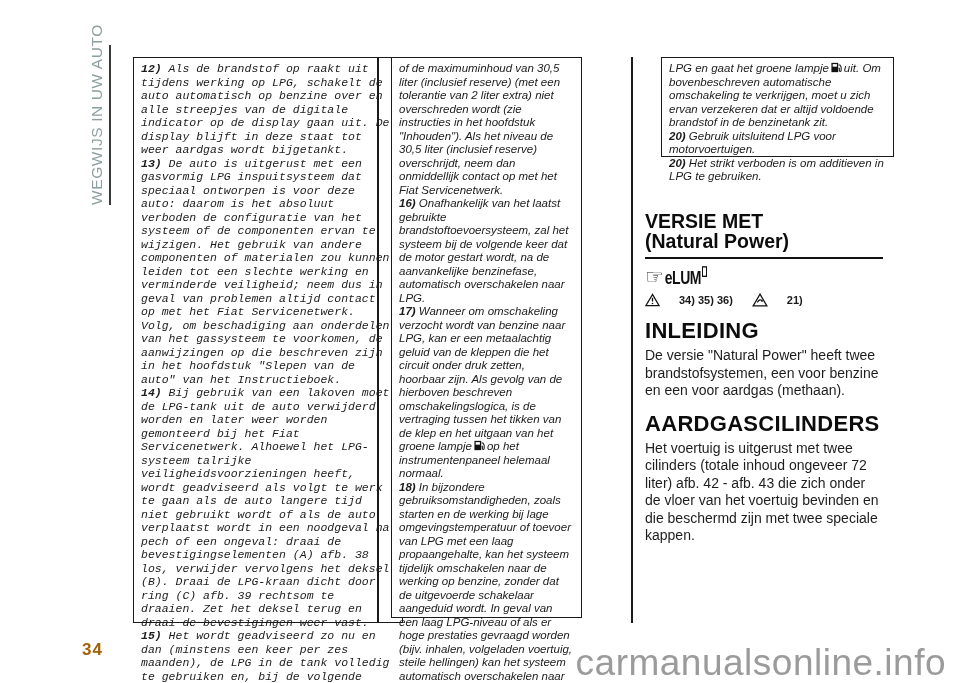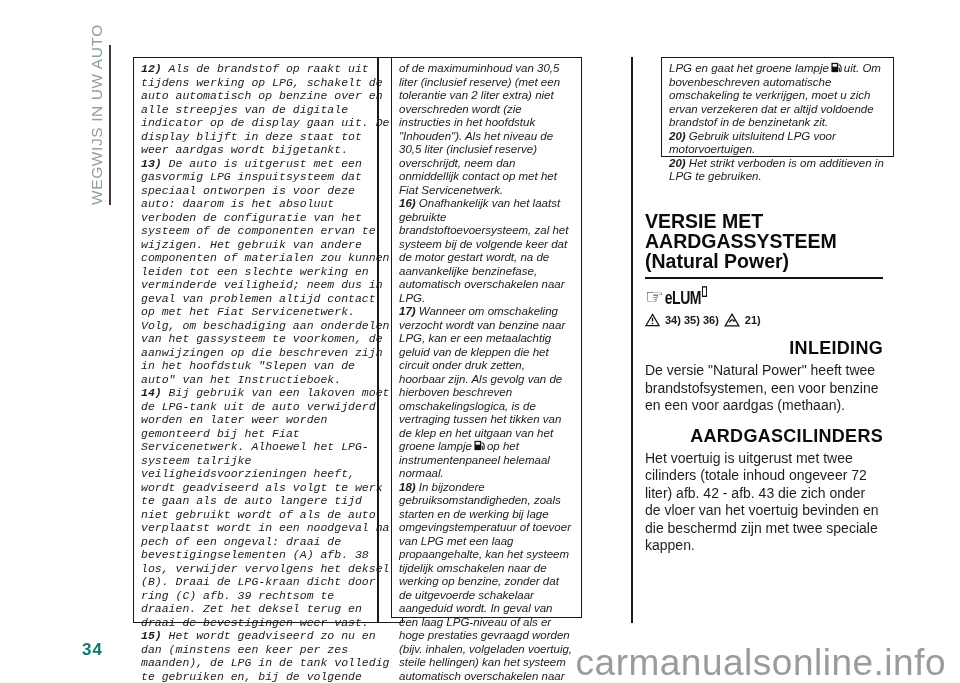--- a/index.html
+++ b/index.html
@@ -4,21 +4,21 @@
 <style>
   html,body{margin:0;padding:0;background:#ffffff;}
   #page{position:relative;width:960px;height:683px;background:#fff;overflow:hidden;
         font-family:"Liberation Sans","DejaVu Sans",sans-serif;color:#1b1b1b;}
 
   
   .sidebar-label{position:absolute;left:88px;top:205px;transform-origin:0 0;
     transform:rotate(-90deg);white-space:nowrap;font-size:15.5px;letter-spacing:.6px;
     color:#8d9e9e;font-weight:400;}
   .sidebar-rule{position:absolute;left:109px;top:45px;width:2px;height:160px;background:#3a3a3a;}
-  .page-number{position:absolute;left:82px;top:640px;font-size:17px;font-weight:bold;color:#0f766e;
+  .page-number{position:absolute;left:82px;top:640px;font-size:17px;font-weight:bold;color:#a16207;
     letter-spacing:1px;}
 
   
   .note-box{position:absolute;border:1.5px solid #1a1a1a;background:#fff;padding:4px 7px;
     font-style:italic;font-size:11.5px;line-height:13.5px;color:#1b1b1b;box-sizing:border-box;}
   #note-box-1{left:133px;top:57px;width:270px;height:566px;font-family:Liberation Mono, monospace;}
   #note-box-2{left:391px;top:57px;width:191px;height:561px;}
   #note-box-3{left:645px;top:57px;width:233px;height:100px;margin-left:16px;}
   .note-para{margin:0;}
   .note-num{font-weight:bold;}
@@ -32,23 +32,23 @@
   .section{position:absolute;left:645px;top:211px;width:238px;}
   .main-heading{font-weight:900;font-size:19.5px;line-height:20px;color:#0c0c0c;
     border-bottom:2px solid #111;padding-bottom:6px;margin:0;}
   .main-heading span{display:block;}
   .ref-row{display:flex;align-items:center;margin-top:7px;height:22px;}
   .hand-glyph{font-family:"DejaVu Sans",sans-serif;font-size:21px;line-height:20px;color:#111;}
   .elum{display:inline-block;font-weight:bold;font-size:14px;letter-spacing:-.5px;
     transform:scaleY(1.35);transform-origin:left center;margin-left:1px;color:#111;font-style:normal;}
   .elum::after{content:"";display:inline-block;width:3px;height:6px;border:1px solid #111;
     margin-left:1px;vertical-align:top;}
-  .symbol-row{display:flex;align-items:center;gap:5px;margin-top:5px;font-size:11px;
+  .symbol-row{display:flex;align-items:center;gap:19px;margin-top:5px;font-size:11px;
     font-weight:bold;color:#1a1a1a;}
-  .subhead{font-weight:900;font-size:18px;margin:11px 0 3px 0;color:#0c0c0c;letter-spacing:.3px;text-align:right;}
+  .subhead{font-weight:900;font-size:22px;margin:11px 0 3px 0;color:#0c0c0c;letter-spacing:.3px;}
   .body-text{font-size:14px;line-height:17.5px;margin:0;color:#1d1d1d;}
 
   .watermark{position:absolute;right:14px;top:642px;font-size:37px;color:#9b9b9b;letter-spacing:.5px;}
 </style>
 </head>
 <body>
 
 <div id="page">
 
   <div class="sidebar-label">WEGWIJS IN UW AUTO</div>
@@ -83,21 +83,20 @@
     <rect x="2" y="2" width="5" height="3" fill="#fff"></rect>
     <path d="M9 3 h1.6 L12 5.5 V9.5 a1.1 1.1 0 0 1 -2.2 0 V7 H9" fill="none" stroke="#111" stroke-width="1.2"></path>
   </svg>uit. Om bovenbeschreven automatische omschakeling te verkrijgen, moet u zich ervan verzekeren dat er altijd voldoende brandstof in de benzinetank zit.</p>
       <p class="note-para"><b class="note-num">20) </b>Gebruik uitsluitend LPG voor motorvoertuigen.</p>
       <p class="note-para"><b class="note-num">20) </b>Het strikt verboden is om additieven in LPG te gebruiken.</p>
     </div>
 
   <div class="section">
     <h1 class="main-heading">
       <span>VERSIE MET</span>
-      <span>AARDGASSYSTEEM</span>
       <span>(Natural Power)</span>
     </h1>
 
     <div class="ref-row">
       <span class="hand-glyph">☞</span>
       <span class="elum">eLUM</span>
     </div>
 
     <div class="symbol-row">
       <svg width="15" height="14" viewBox="0 0 20 18" aria-hidden="true">

